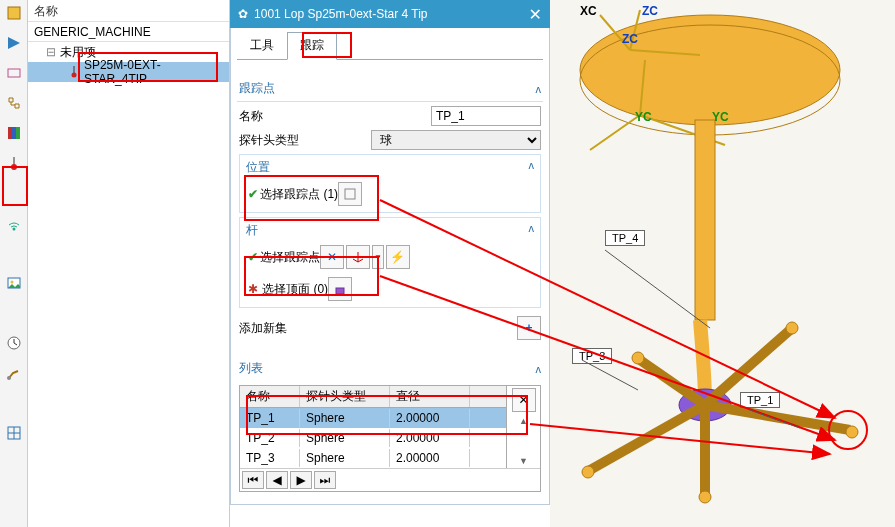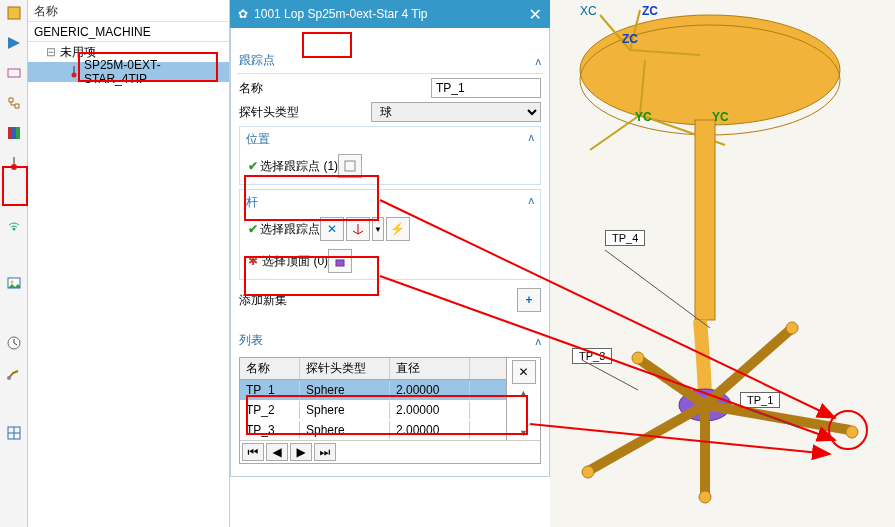--- a/index.html
+++ b/index.html
@@ -141,20 +141,24 @@
 
 <div class="dialog">
   <div class="dlg-title">
     <div class="l">
       <span>✿</span>
       <span>1001 Lop Sp25m-0ext-Star 4  Tip</span>
     </div>
     <span class="dlg-close">✕</span>
   </div>
   <div class="dlg-body">
+    <div class="tabs">
+      <div class="tab">工具</div>
+      <div class="tab active">跟踪</div>
+    </div>
 
     <div class="section-head">
       <span>跟踪点</span>
       <span class="chev">ʌ</span>
     </div>
 
     <div class="frow">
       <span>名称</span>
       <input type="text" style="width: 110px;" value="TP_1">
     </div>
@@ -296,21 +300,21 @@
       <circle cx="302" cy="432" r="6"></circle>
       <path d="M155 405 L240 330" stroke-width="10"></path>
       <circle cx="242" cy="328" r="6"></circle>
       <path d="M155 405 L90 360" stroke-width="10"></path>
       <circle cx="88" cy="358" r="6"></circle>
       <path d="M155 405 L155 495" stroke-width="10"></path>
       <circle cx="155" cy="497" r="6"></circle>
     </g>
   </svg>
 
-  <span style="position:absolute;left:30px;top:4px;color:#0369a1;font-weight:normal">XC</span>
+  <span style="position:absolute;left:30px;top:4px;color:#000000;font-weight:bold">XC</span>
   <span style="position:absolute;left:92px;top:4px;color:#1040c0;font-weight:bold">ZC</span>
   <span style="position:absolute;left:72px;top:32px;color:#1040c0;font-weight:bold">ZC</span>
   <span style="position:absolute;left:85px;top:110px;color:#109010;font-weight:bold">YC</span>
   <span style="position:absolute;left:162px;top:110px;color:#109010;font-weight:bold">YC</span>
 
   <div class="callout" style="left:55px;top:230px">TP_4</div>
   <div class="callout" style="left:22px;top:348px">TP_3</div>
   <div class="callout" style="left:190px;top:392px">TP_1</div>
 </div>
 

